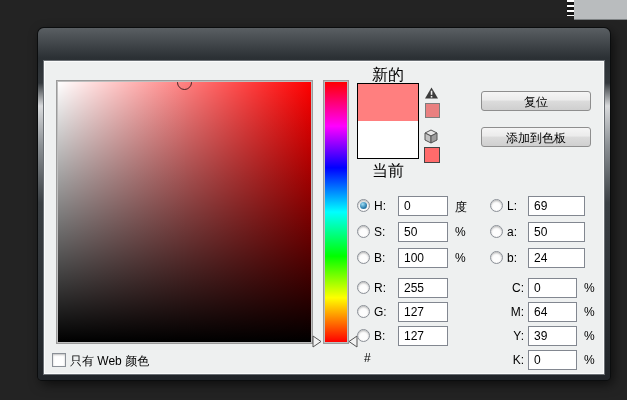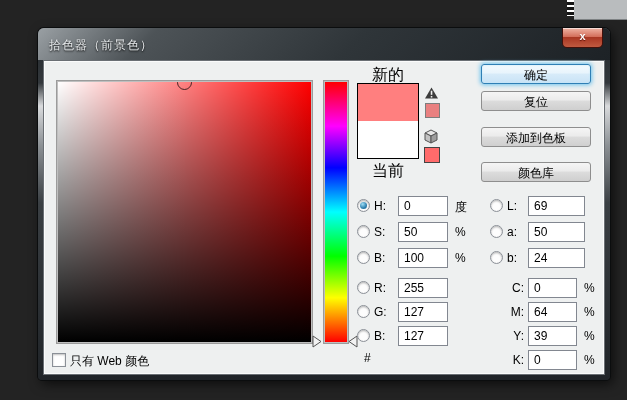--- a/index.html
+++ b/index.html
@@ -130,24 +130,20 @@
     cursor:pointer;}
   .checkbox-label{position:absolute;left:26px;top:292px;font-size:12px;color:#000;}
 </style>
 </head>
 <body>
 
 <div class="bg-notch-strip"></div>
 <div class="bg-gray-block"></div>
 
 <div class="dialog">
-  <div class="titlebar">
-    <span class="title-text">拾色器（前景色）</span>
-    <div class="close-btn">x</div>
-  </div>
 
   <div class="panel">
 
     <div class="color-field">
       <div class="field-marker"></div>
     </div>
 
     <div class="hue-bar"></div>
     <svg class="hue-arrow left" viewBox="0 0 10 13">
       <polygon points="1,1 9,6.5 1,12" fill="#f2f2f2" stroke="#555" stroke-width="1"></polygon>
@@ -170,24 +166,22 @@
     </svg>
     <div class="mini-swatch mini-gamut"></div>
 
     <svg class="icon-abs" style="left:379px;top:68px" width="16" height="15" viewBox="0 0 16 15">
       <path d="M8 1 L14 4 L8 7 L2 4 Z" fill="#e6e6e6" stroke="#555" stroke-width="1"></path>
       <path d="M2 4 L8 7 L8 14 L2 11 Z" fill="#c2c2c2" stroke="#555" stroke-width="1"></path>
       <path d="M14 4 L8 7 L8 14 L14 11 Z" fill="#9d9d9d" stroke="#555" stroke-width="1"></path>
     </svg>
     <div class="mini-swatch mini-web"></div>
 
-    <button class="btn default" style="top:3px">确定</button>
     <button class="btn" style="top:66px">添加到色板</button>
     <button class="btn" style="top:30px">复位</button>
-    <button class="btn" style="top:101px">颜色库</button>
 
     <div class="prow" style="top:135px">
       <span class="radio checked r-l"></span>
       <span class="flabel l-l">H:</span>
       <input class="finput i-l" value="0" style="">
       <span class="fsuffix s-l">度</span>
       <span class="radio r-r"></span>
       <span class="flabel l-r">L:</span>
       <input class="finput i-lab" value="69" style="">
     </div>

